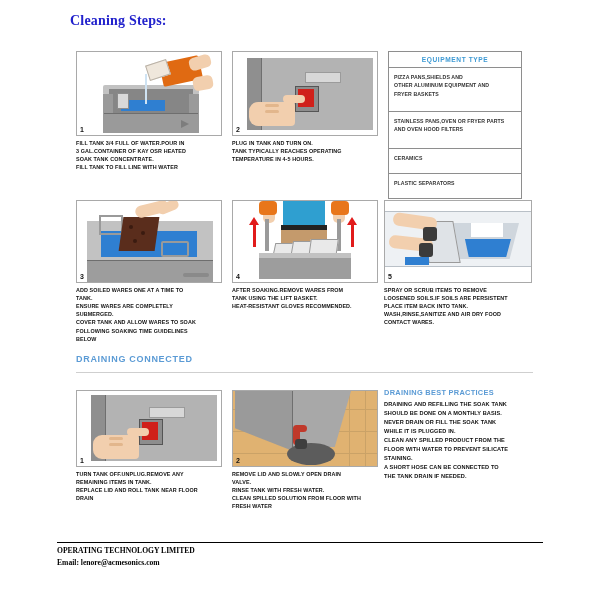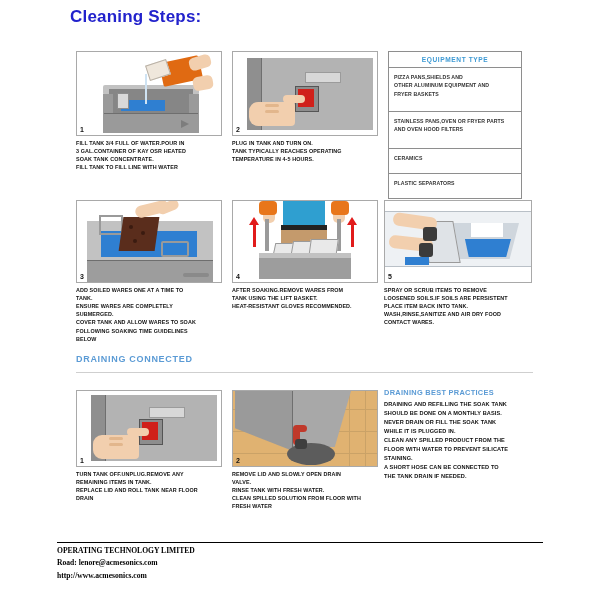--- a/index.html
+++ b/index.html
@@ -4,23 +4,23 @@
 <style>
   html,body{margin:0;padding:0;}
   body{
     width:600px;height:600px;background:#ffffff;
     font-family:"Liberation Sans", sans-serif;
     color:#1a1a1a;overflow:hidden;position:relative;
   }
   .page{position:absolute;inset:0;}
 
   .title{
-    position:absolute;left:70px;top:7px;
-    font-family:Liberation Sans, sans-serif;
-    font-weight:bold;font-size:17px;color:#2222cc;
+    position:absolute;left:70px;top:13px;
+    font-family:Liberation Serif, serif;
+    font-weight:bold;font-size:14px;color:#2222cc;
     letter-spacing:.2px;
   }
 
   
   .panel{position:absolute;}
   .pic{
     position:relative;overflow:hidden;
     border:1px solid #a9a9a9;background:#ffffff;
     box-sizing:border-box;
   }
@@ -304,17 +304,16 @@
 WHILE IT IS PLUGGED IN.
 CLEAN ANY SPILLED PRODUCT FROM THE
 FLOOR WITH WATER TO PREVENT SILICATE
 STAINING.
 A SHORT HOSE CAN BE CONNECTED TO
 THE TANK DRAIN IF NEEDED.</div>
 
   <div class="f-rule"></div>
   <div class="footer">
     <div>OPERATING TECHNOLOGY LIMITED</div>
-    <div>Road: lenore@acmesonics.com</div>
-    <div>http://www.acmesonics.com</div>
+    <div>Email: lenore@acmesonics.com</div>
   </div>
 
 </div>
 
 </body></html>

